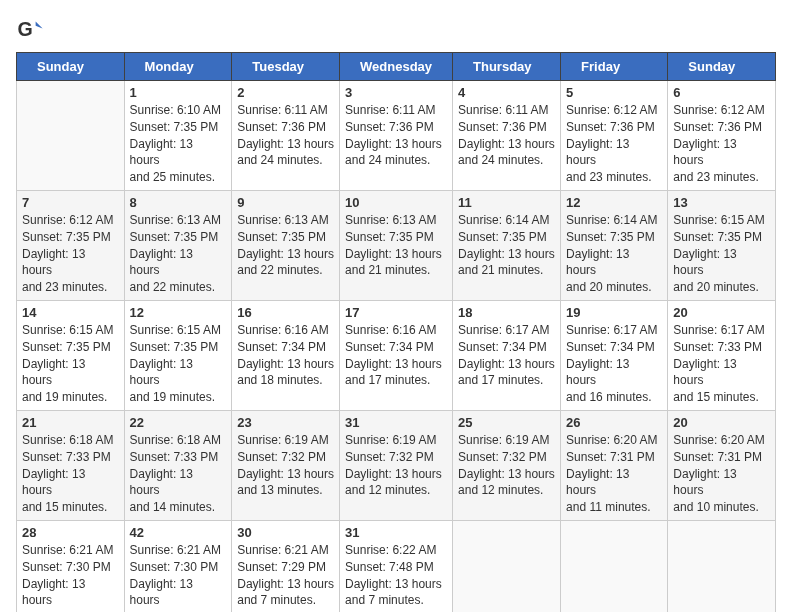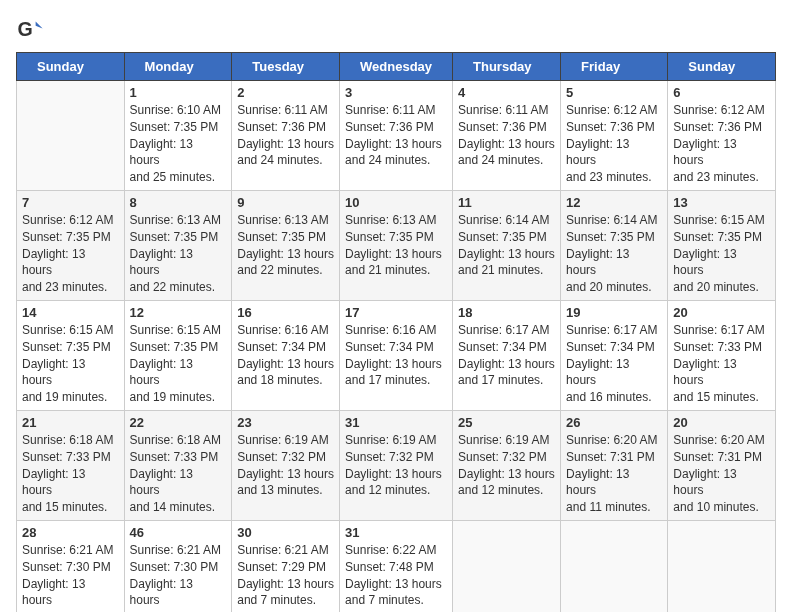--- a/index.html
+++ b/index.html
@@ -324,21 +324,21 @@
       </tr>
       <tr>
         <td>
           <span class="day-number">28</span>
           <div class="day-info" style="white-space: pre-line;">Sunrise: 6:21 AM
 Sunset: 7:30 PM
 Daylight: 13 hours
 and 9 minutes.</div>
         </td>
         <td>
-          <span class="day-number">46</span>
+          <span class="day-number">42</span>
           <div class="day-info" style="white-space: pre-line;">Sunrise: 6:21 AM
 Sunset: 7:30 PM
 Daylight: 13 hours
 and 8 minutes.</div>
         </td>
         <td>
           <span class="day-number">30</span>
           <div class="day-info" style="white-space: pre-line;">Sunrise: 6:21 AM
 Sunset: 7:29 PM
 Daylight: 13 hours

